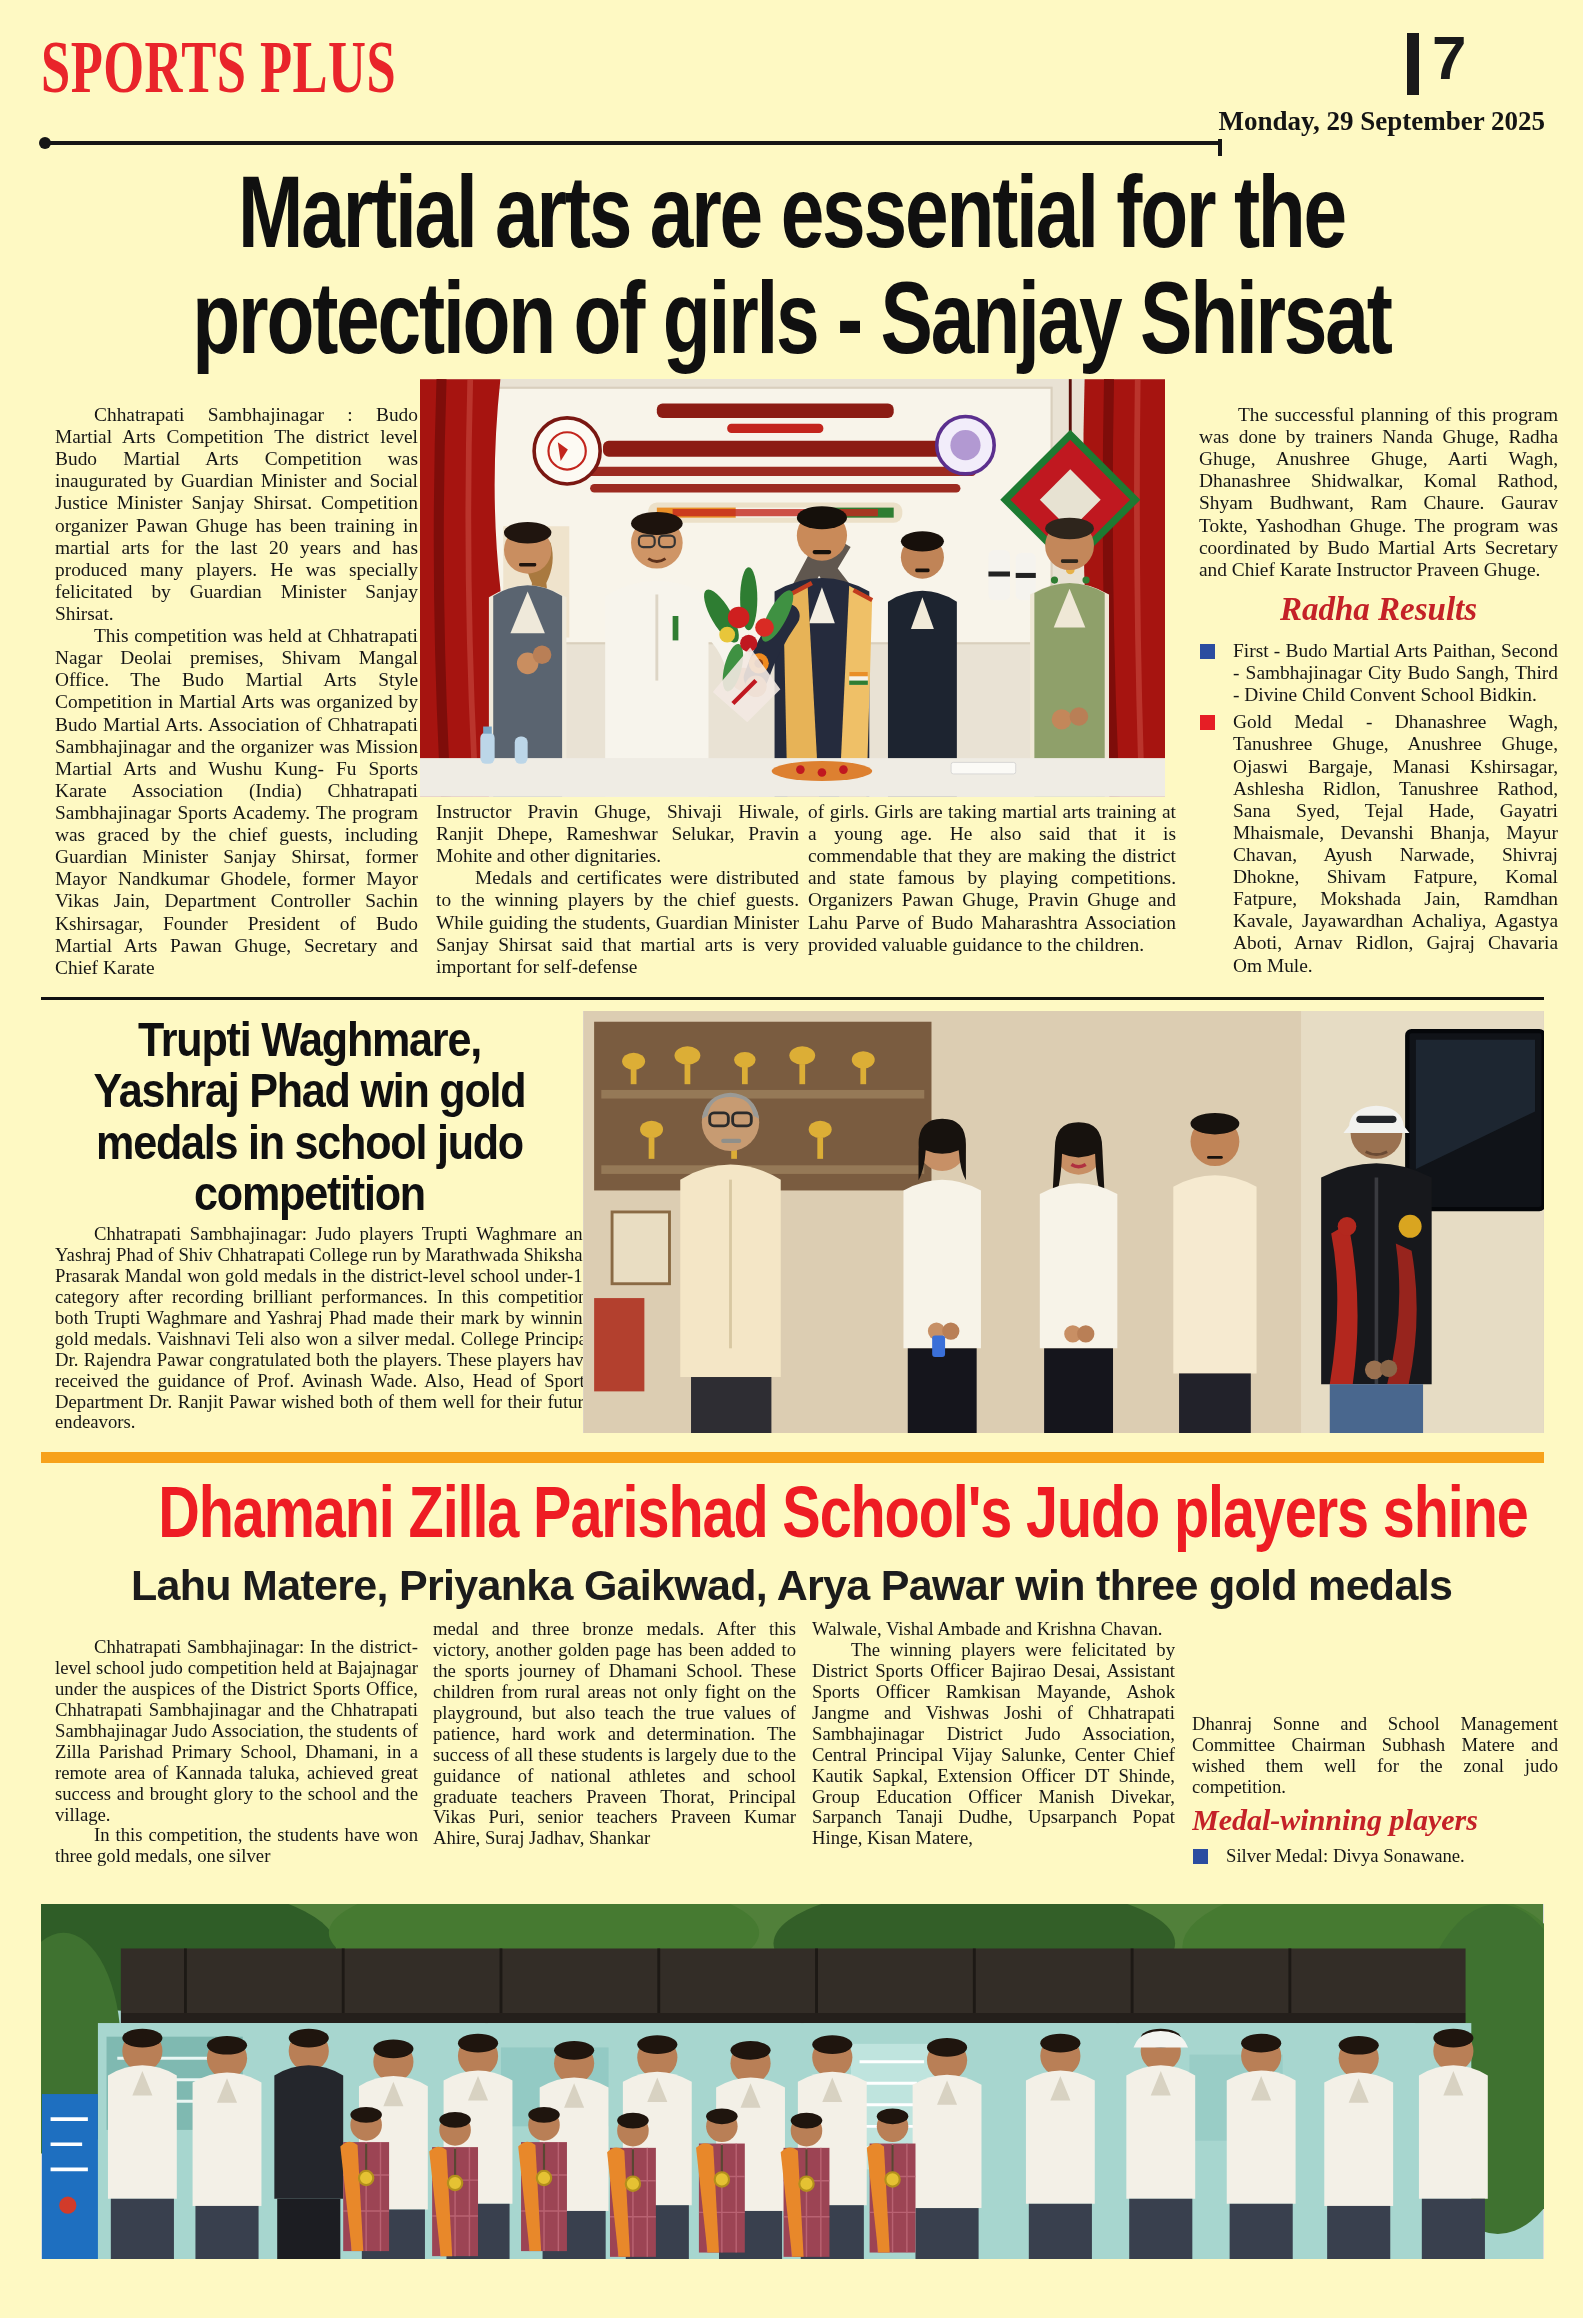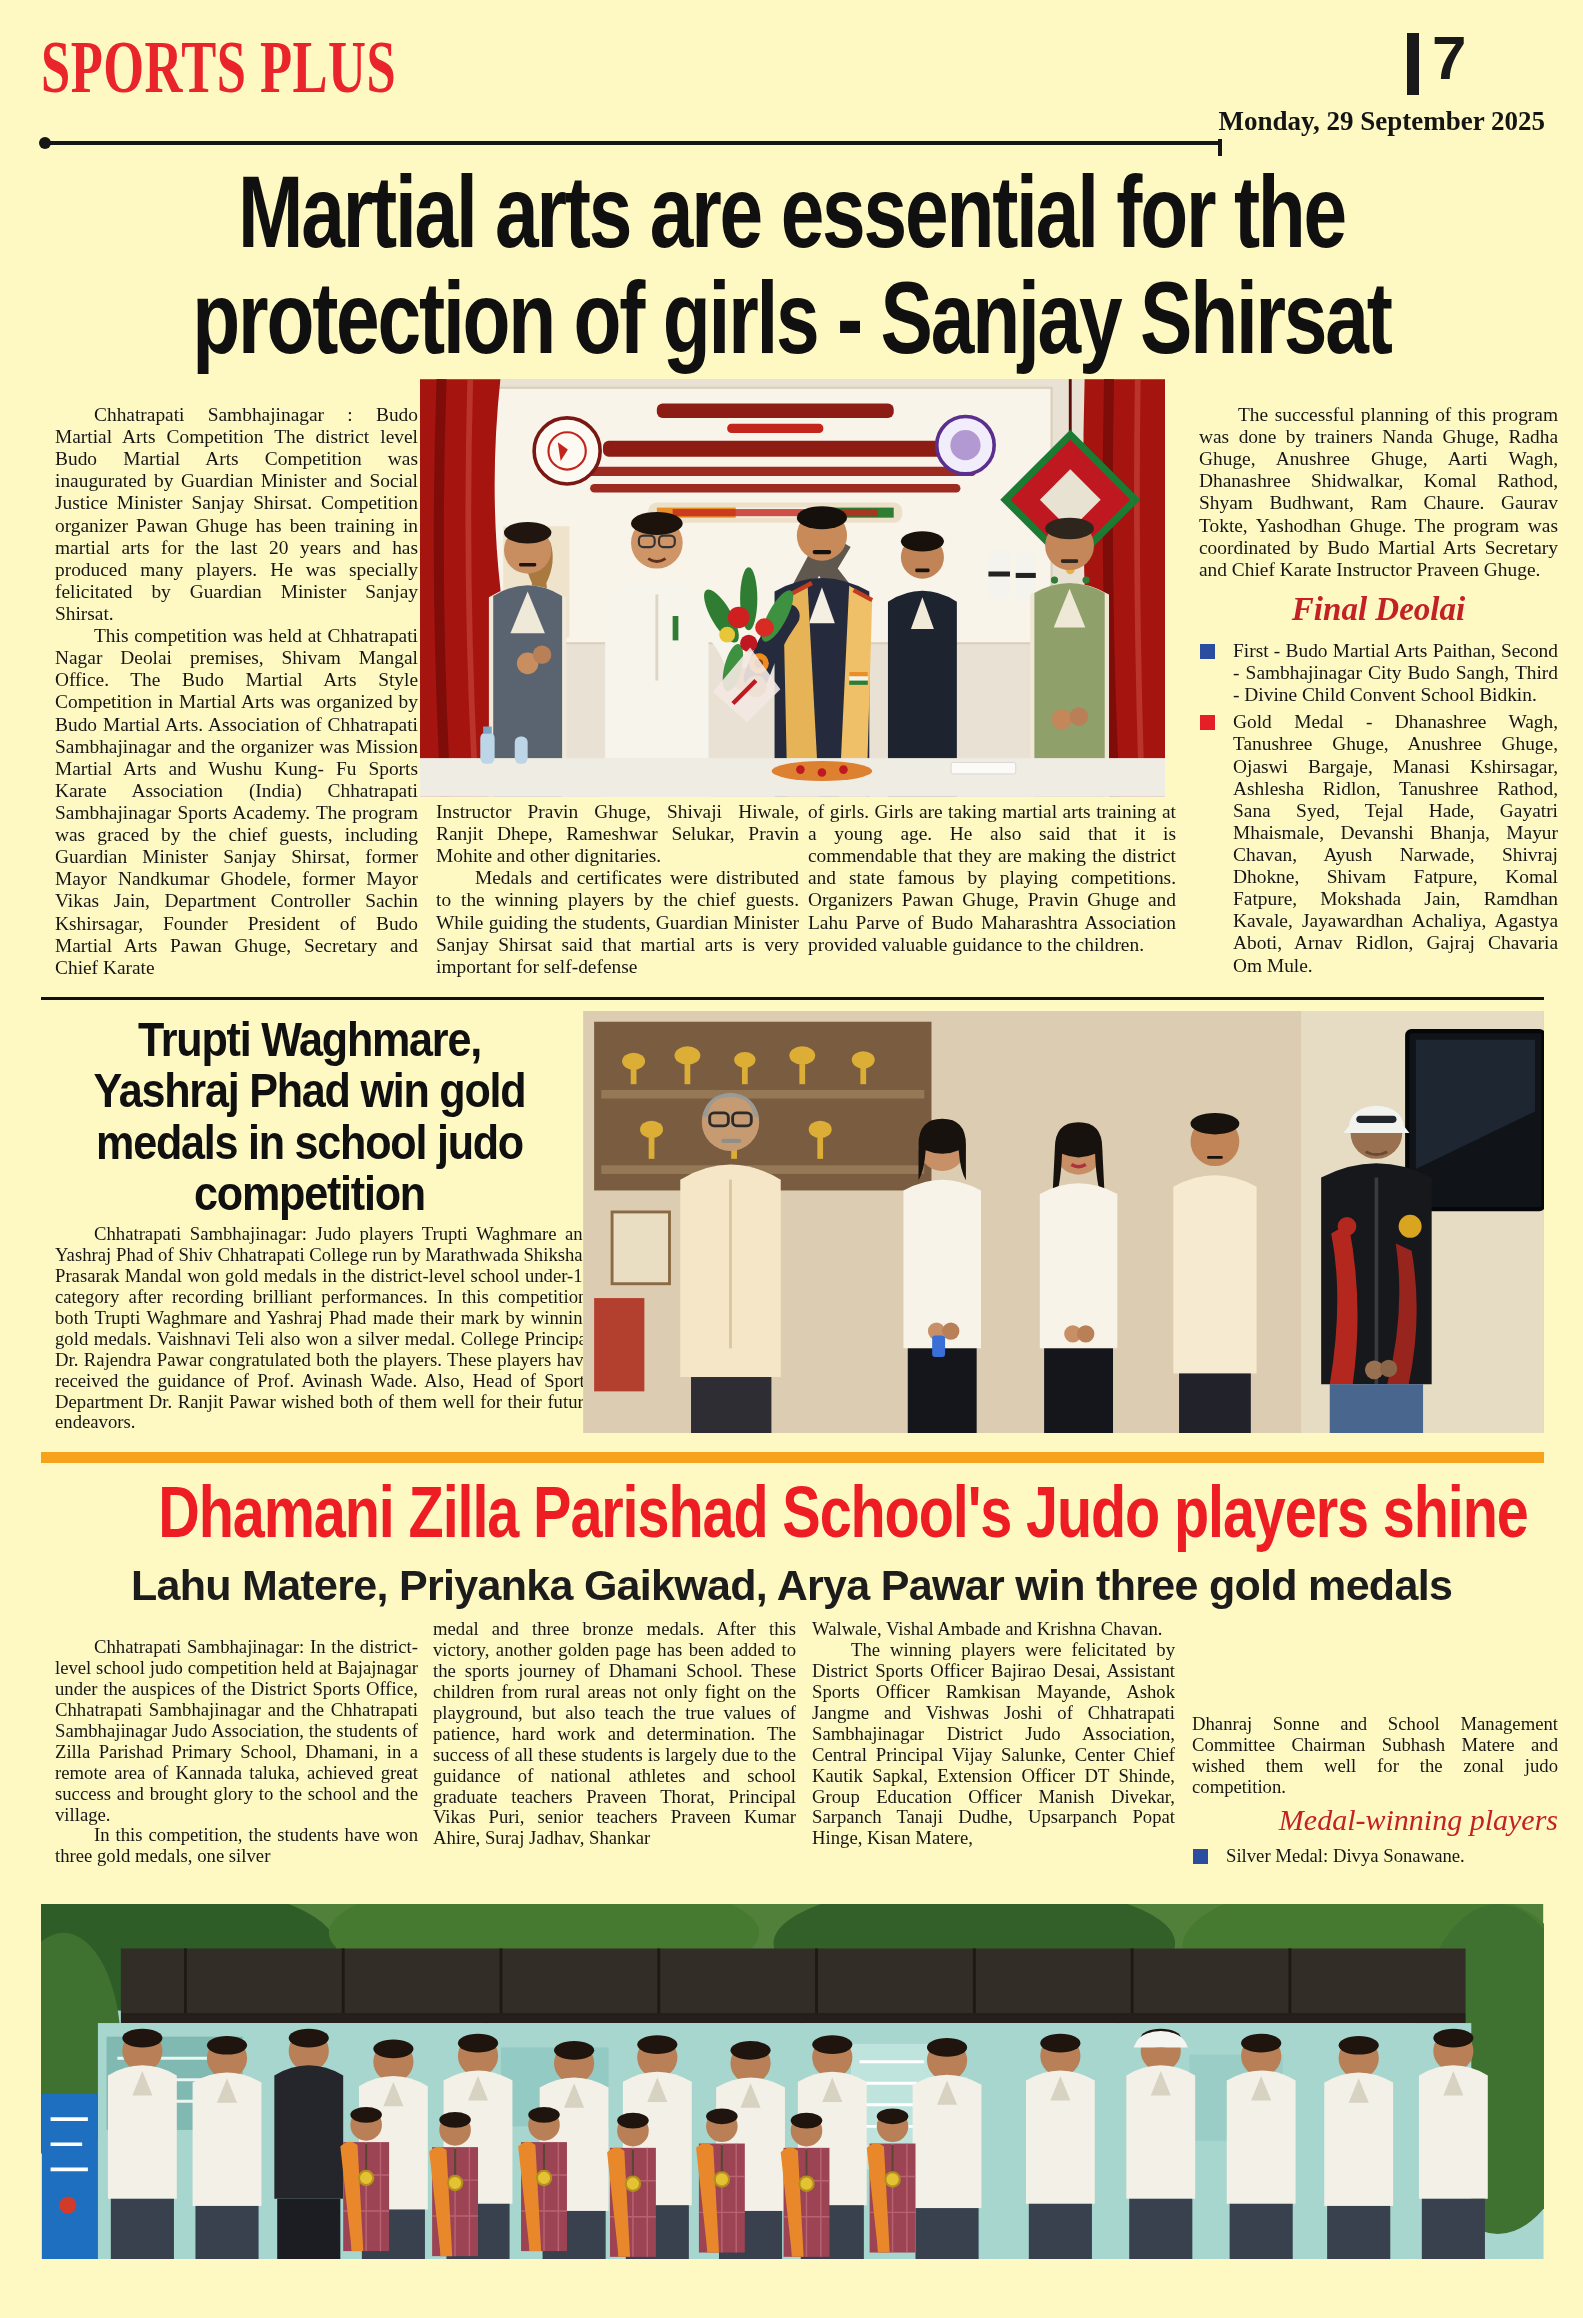--- a/index.html
+++ b/index.html
@@ -25,22 +25,22 @@
   .headline1{left:0;top:159px;width:1583px;text-align:center;font-weight:bold;font-size:102px;
      line-height:1.04;letter-spacing:-2.9px;color:#101010;transform:scaleX(.77);transform-origin:center top;}
   .headline1 div{white-space:nowrap;}
   
   .bt{font-size:19.4px;line-height:1.14;text-align:justify;color:#161616;}
   .bt2{font-size:18.7px;line-height:1.12;text-align:justify;color:#161616;}
   p.ind{text-indent:39px;}
   .col{overflow:hidden;margin-left:14px;}
   .results-h{font-style:italic;font-weight:bold;color:var(--results-red,#c42127);
      font-size:33px;text-align:center;margin:10px 0 11.5px;font-family:"Liberation Serif",serif;}
-  .medal-h{font-style:italic;font-weight:normal;color:var(--results-red,#c42127);
-     font-size:30px;text-align:right;margin:5.7px 0 8.6px;}
+  .medal-h{font-style:italic;font-weight:bold;color:var(--results-red,#c42127);
+     font-size:30px;text-align:left;margin:5.7px 0 8.6px;}
   .bullet{position:relative;padding-left:34px;margin-bottom:5px;}
   .bullet .sq{position:absolute;left:1.4px;top:3.6px;width:15px;height:15px;display:block;}
   .sq.blue{background:var(--bullet-blue,#2b4da0);}
   .sq.red{background:var(--bullet-red,#e61e25);}
   .rule2{left:41px;top:997px;width:1503px;height:2.9px;background:#111;}
   
   .headline2{left:41px;top:1014px;width:537px;text-align:center;font-weight:bold;font-size:49px;
      line-height:1.05;letter-spacing:-1.4px;color:#101010;transform:scaleX(.88);transform-origin:center top;}
   .headline2 div{white-space:nowrap;}
   .orange-bar{left:41px;top:1452px;width:1503px;height:10.8px;background:var(--orange-bar,#f7a21b);}
@@ -210,21 +210,21 @@
     <p>of girls. Girls are taking martial arts training at a young age. He also said that it is commendable that they are making the district and state famous by playing competitions. Organizers Pawan Ghuge, Pravin Ghuge and Lahu Parve of Budo Maharashtra Association provided valuable guidance to the children.</p>
   </div>
 
   <div class="abs col bt" style="left:422px;top:801px;width:363px;height:195px;">
     <p>Instructor Pravin Ghuge, Shivaji Hiwale, Ranjit Dhepe, Rameshwar Selukar, Pravin Mohite and other dignitaries.</p>
     <p class="ind">Medals and certificates were distributed to the winning players by the chief guests. While guiding the students, Guardian Minister Sanjay Shirsat said that martial arts is very important for self-defense</p>
   </div>
 
   <div class="abs col bt" style="left:1185px;top:404px;width:359px;height:592px;">
     <p class="ind">The successful planning of this program was done by trainers Nanda Ghuge, Radha Ghuge, Anushree Ghuge, Aarti Wagh, Dhanashree Shidwalkar, Komal Rathod, Shyam Budhwant, Ram Chaure. Gaurav Tokte, Yashodhan Ghuge. The program was coordinated by Budo Martial Arts Secretary and Chief Karate Instructor Praveen Ghuge.</p>
-    <div class="results-h">Final Deolai</div>
+    <div class="results-h">Radha Results</div>
     <div class="bullet">
       <span class="sq blue"></span>
       <p>First - Budo Martial Arts Paithan, Second - Sambhajinagar City Budo Sangh, Third - Divine Child Convent School Bidkin.</p>
     </div>
     <div class="bullet">
       <span class="sq red"></span>
       <p>Gold Medal - Dhanashree Wagh, Tanushree Ghuge, Anushree Ghuge, Ojaswi Bargaje, Manasi Kshirsagar, Ashlesha Ridlon, Tanushree Rathod, Sana Syed, Tejal Hade, Gayatri Mhaismale, Devanshi Bhanja, Mayur Chavan, Ayush Narwade, Shivraj Dhokne, Shivam Fatpure, Komal Fatpure, Mokshada Jain, Ramdhan Kavale, Jayawardhan Achaliya, Agastya Aboti, Arnav Ridlon, Gajraj Chavaria Om Mule.</p>
     </div>
   </div>
 

